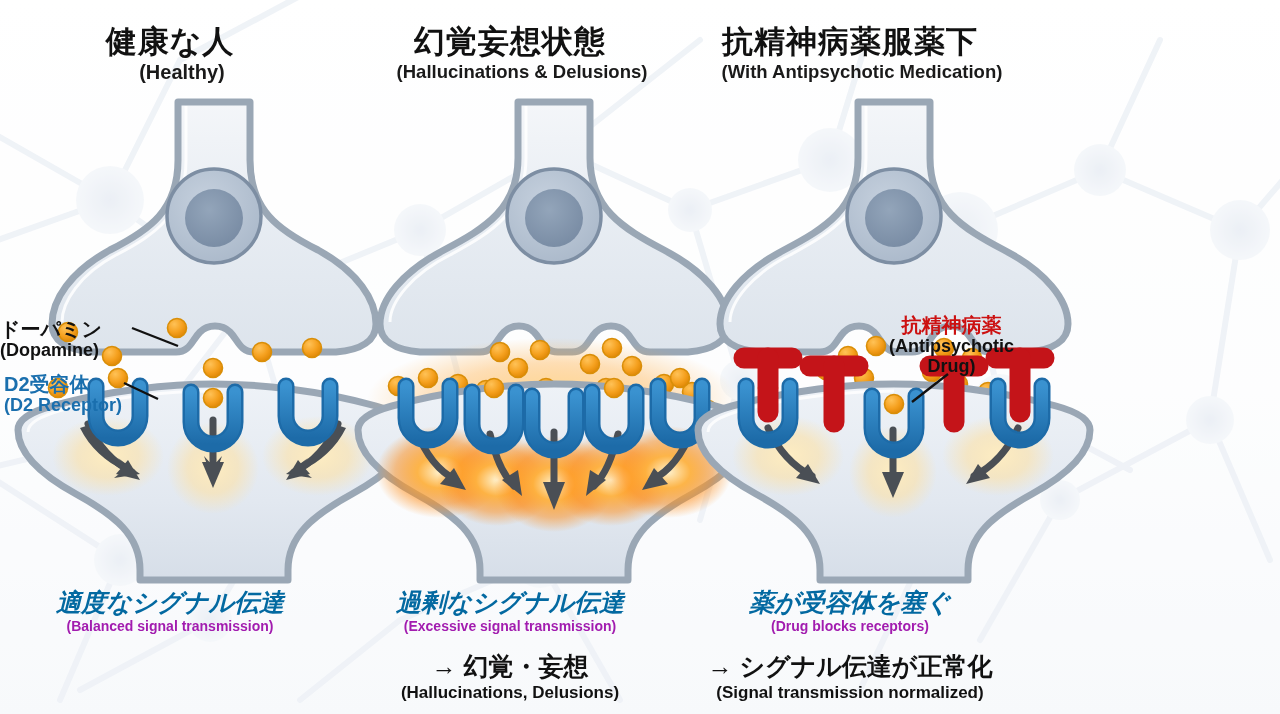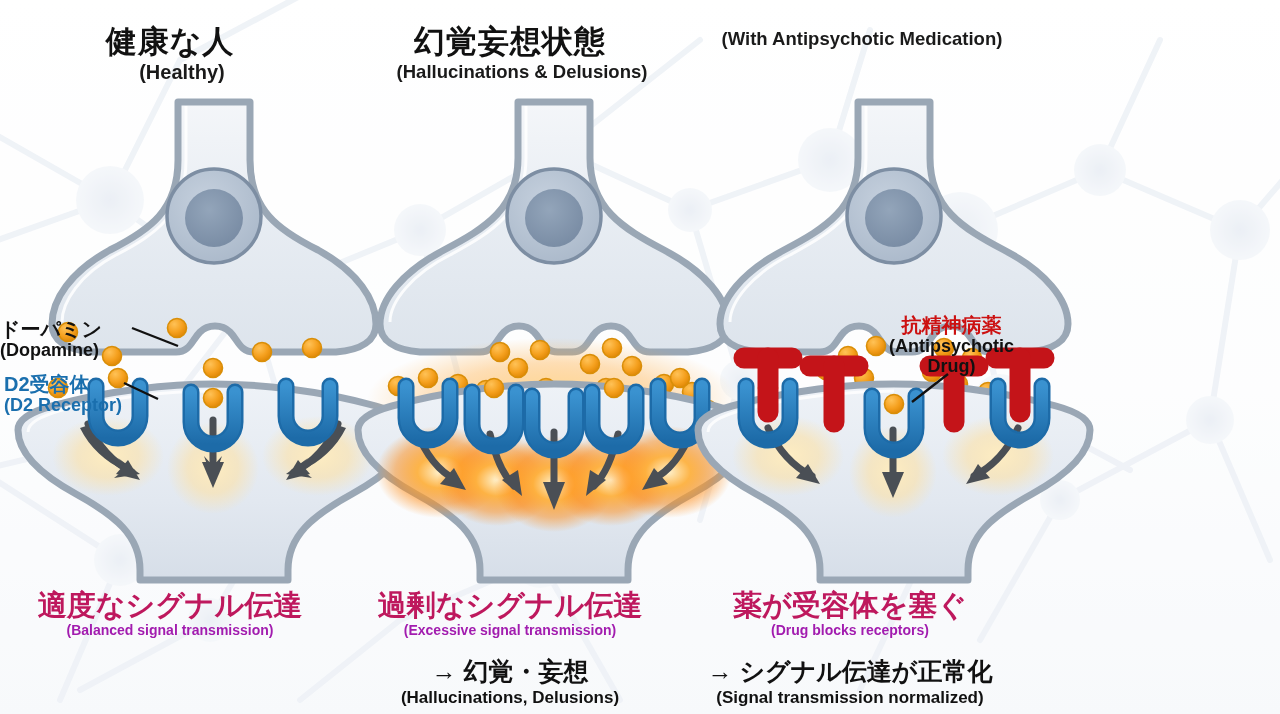--- a/index.html
+++ b/index.html
@@ -25,21 +25,21 @@
   }
   .title-en{
     font-size:20px;font-weight:bold;color:#1a1a1a;
     line-height:1.15;margin-top:2px;margin-left:24px;
   }
   .title-en.small{font-size:18.5px;}
 
   .caption-block{
     position:absolute;left:0;right:0;text-align:center;z-index:5;
   }
-  .cap-jp{font-size:29px;font-weight:bold;color:#be185d;line-height:1.18;}
+  .cap-jp{font-size:25px;font-weight:bold;color:#0369a1;line-height:1.18;font-style:italic;}
   .cap-en{font-size:14px;font-weight:bold;color:#a21caf;line-height:1.2;}
   .cap-jp2{font-size:25px;font-weight:bold;color:#111;line-height:1.3;margin-top:16px;}
   .cap-en2{font-size:17px;font-weight:bold;color:#111;line-height:1.2;}
 
   .side-label{position:absolute;z-index:6;}
   .lbl-jp{font-size:20px;font-weight:bold;line-height:1.1;white-space:nowrap;}
   .lbl-en{font-size:18px;font-weight:bold;line-height:1.12;color:#111;white-space:nowrap;}
   .lbl-jp.dark{color:#111;}
   .lbl-jp.blue{color:#1a6fae;}
   .lbl-jp.red{color:#cc1111;}
@@ -395,20 +395,21 @@
         <div class="cap-jp">過剰なシグナル伝達</div>
         <div class="cap-en">(Excessive signal transmission)</div>
         <div class="cap-jp2">→ 幻覚・妄想</div>
         <div class="cap-en2">(Hallucinations, Delusions)</div>
       </div>
     </div>
 
     <div class="panel">
 
       <div class="title-block">
+        <div class="title-jp">抗精神病薬服薬下</div>
         <div class="title-en small">(With Antipsychotic Medication)</div>
       </div>
 
       <svg style="position:absolute;left:0;top:100px;" width="427" height="480" viewBox="0 0 427 480">
 
         <g>
           <path d="M178,2 L178,58 C178,108 146,128 104,150 C62,172 40,200 40,224
                    C40,240 54,250 80,252
                    L140,252 C154,252 156,240 164,232 C172,224 186,224 194,232
                    C202,240 204,252 218,252

